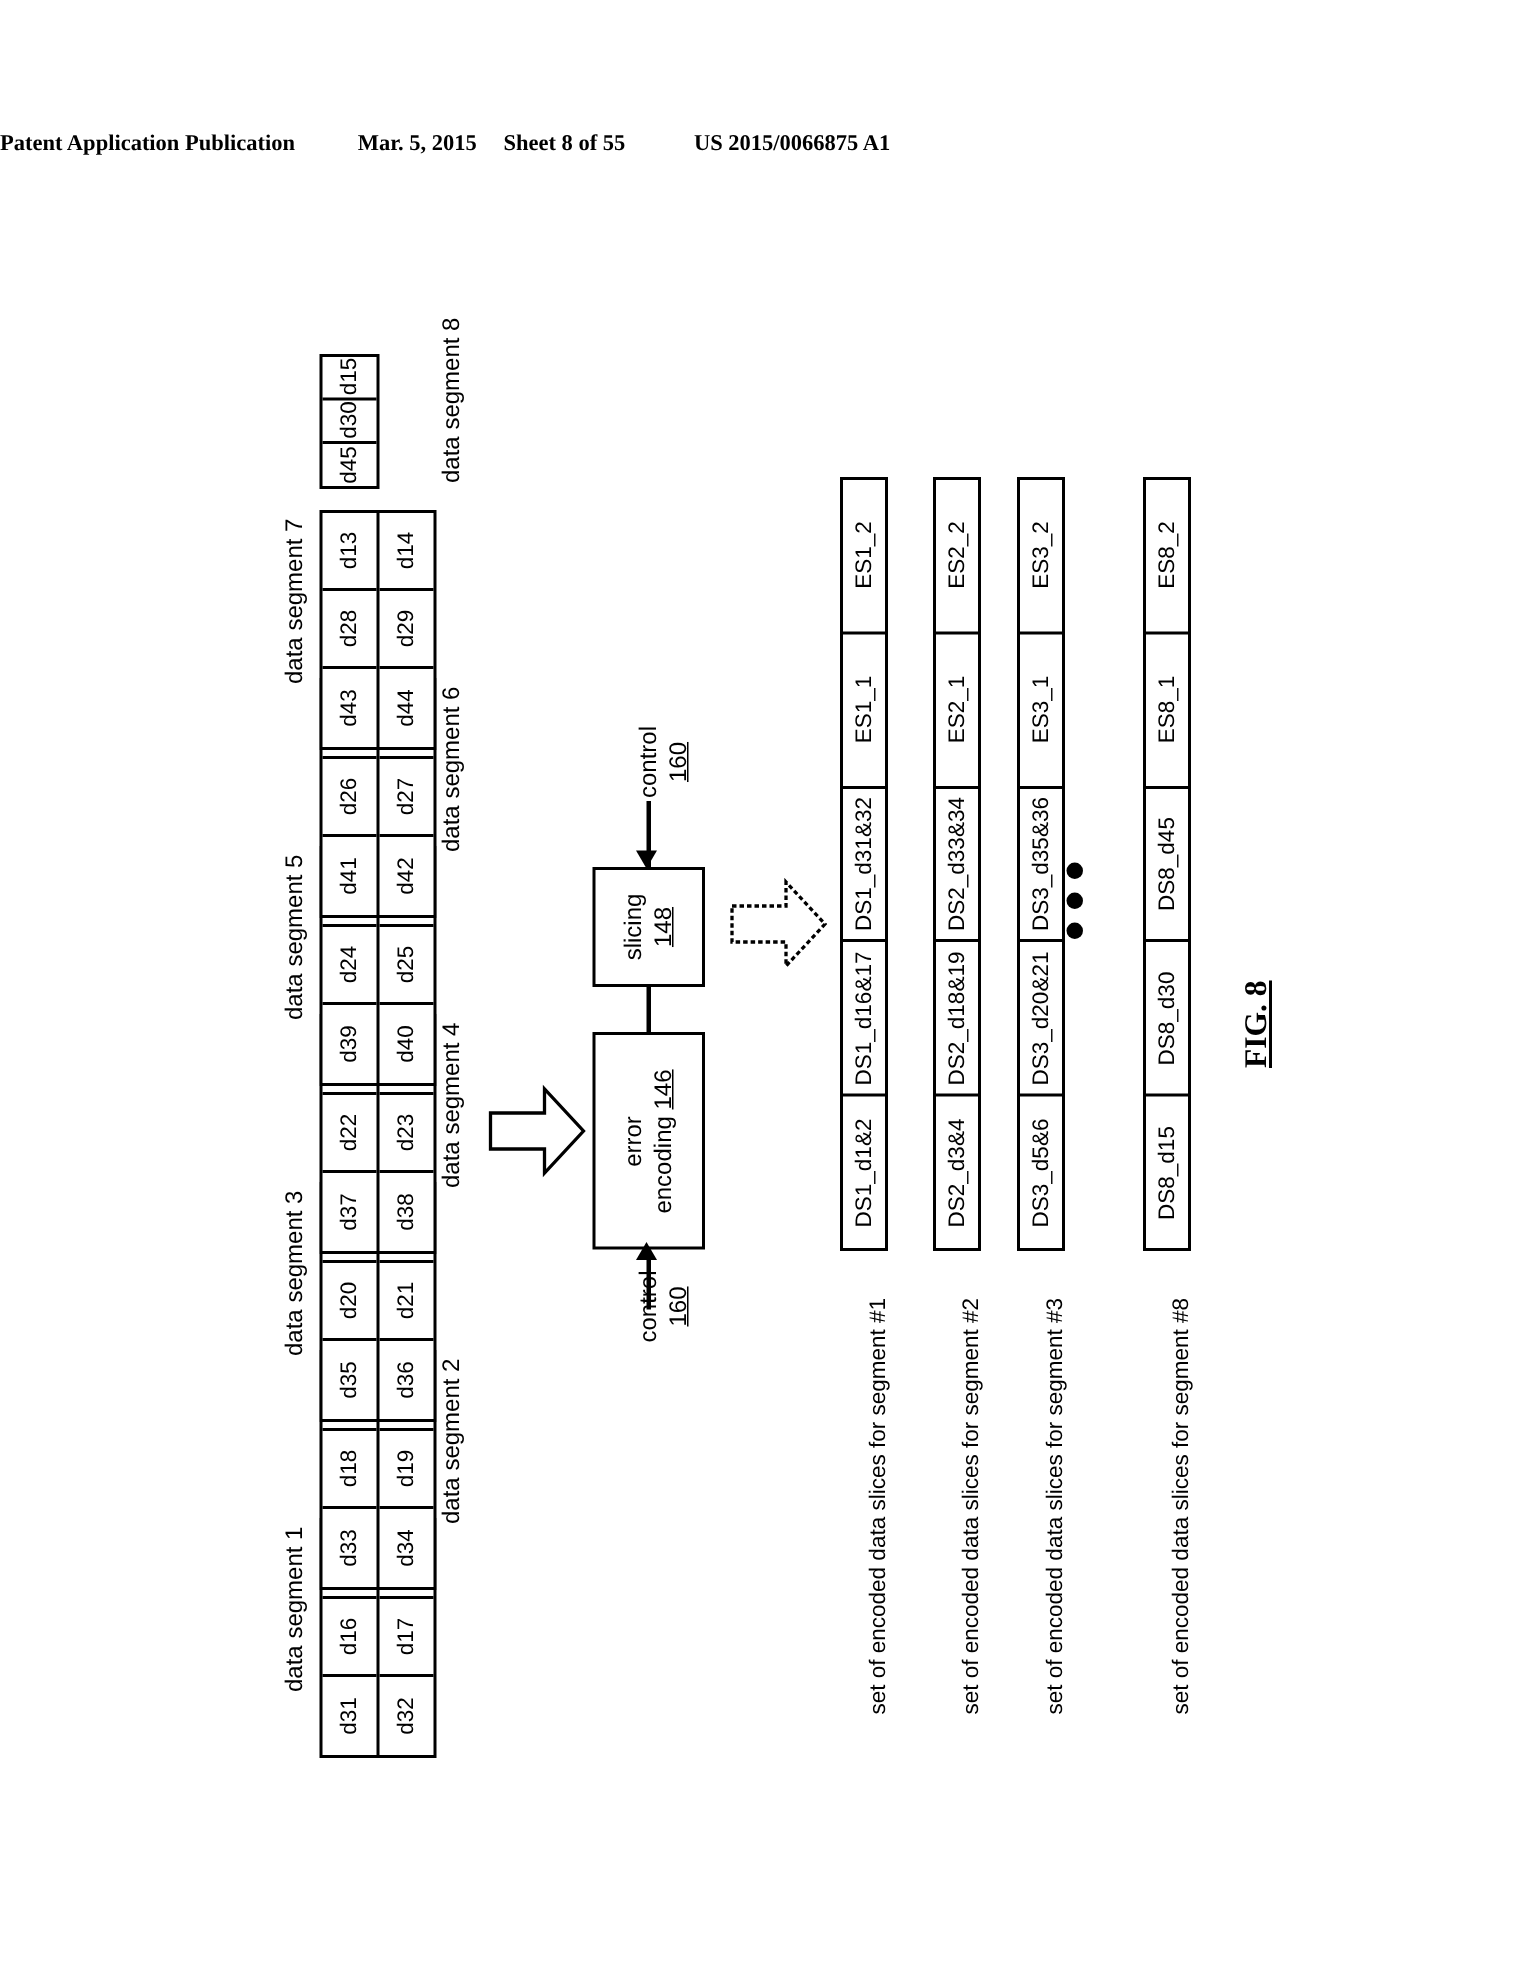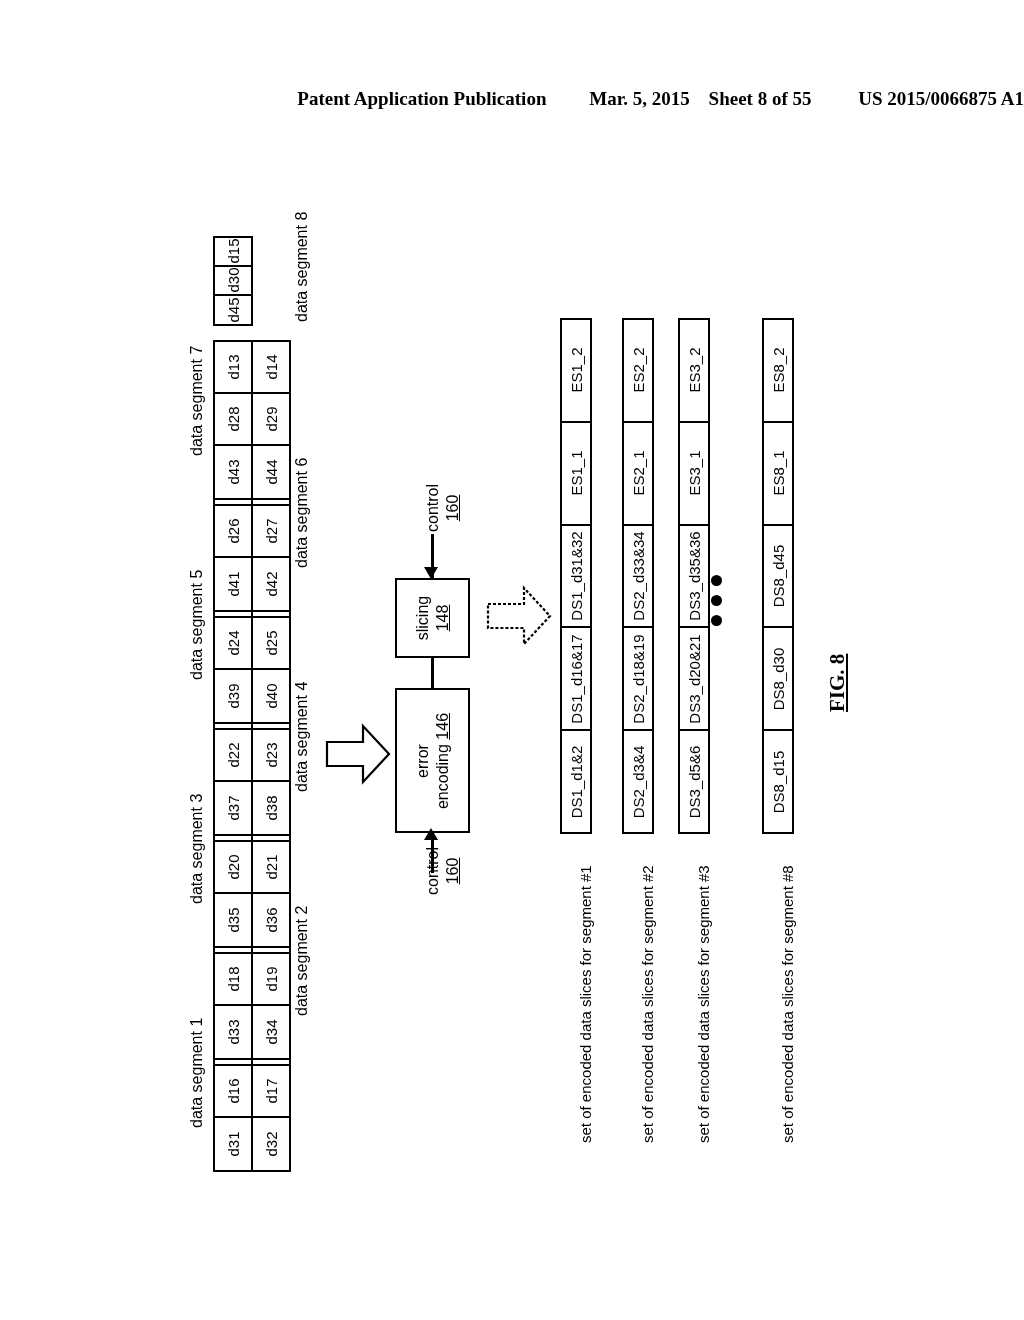--- a/index.html
+++ b/index.html
@@ -15,24 +15,24 @@
     color: #000000;
     overflow: hidden;
   }
 
   
   #page-header {
     position: absolute;
     top: 88px;
     left: 0;
     width: 1024px;
-    text-align: right;
+    text-align: left;
     font-family: "Liberation Serif", serif;
     font-weight: bold;
-    font-size: 19px;
+    font-size: 15px;
     letter-spacing: 0px;
     white-space: nowrap;
   }
   #page-header .hdr-pub { }
   #page-header .hdr-date { margin-left: 38px; }
   #page-header .hdr-sheet { margin-left: 14px; }
   #page-header .hdr-num { margin-left: 42px; }
 
   
   #figure {

